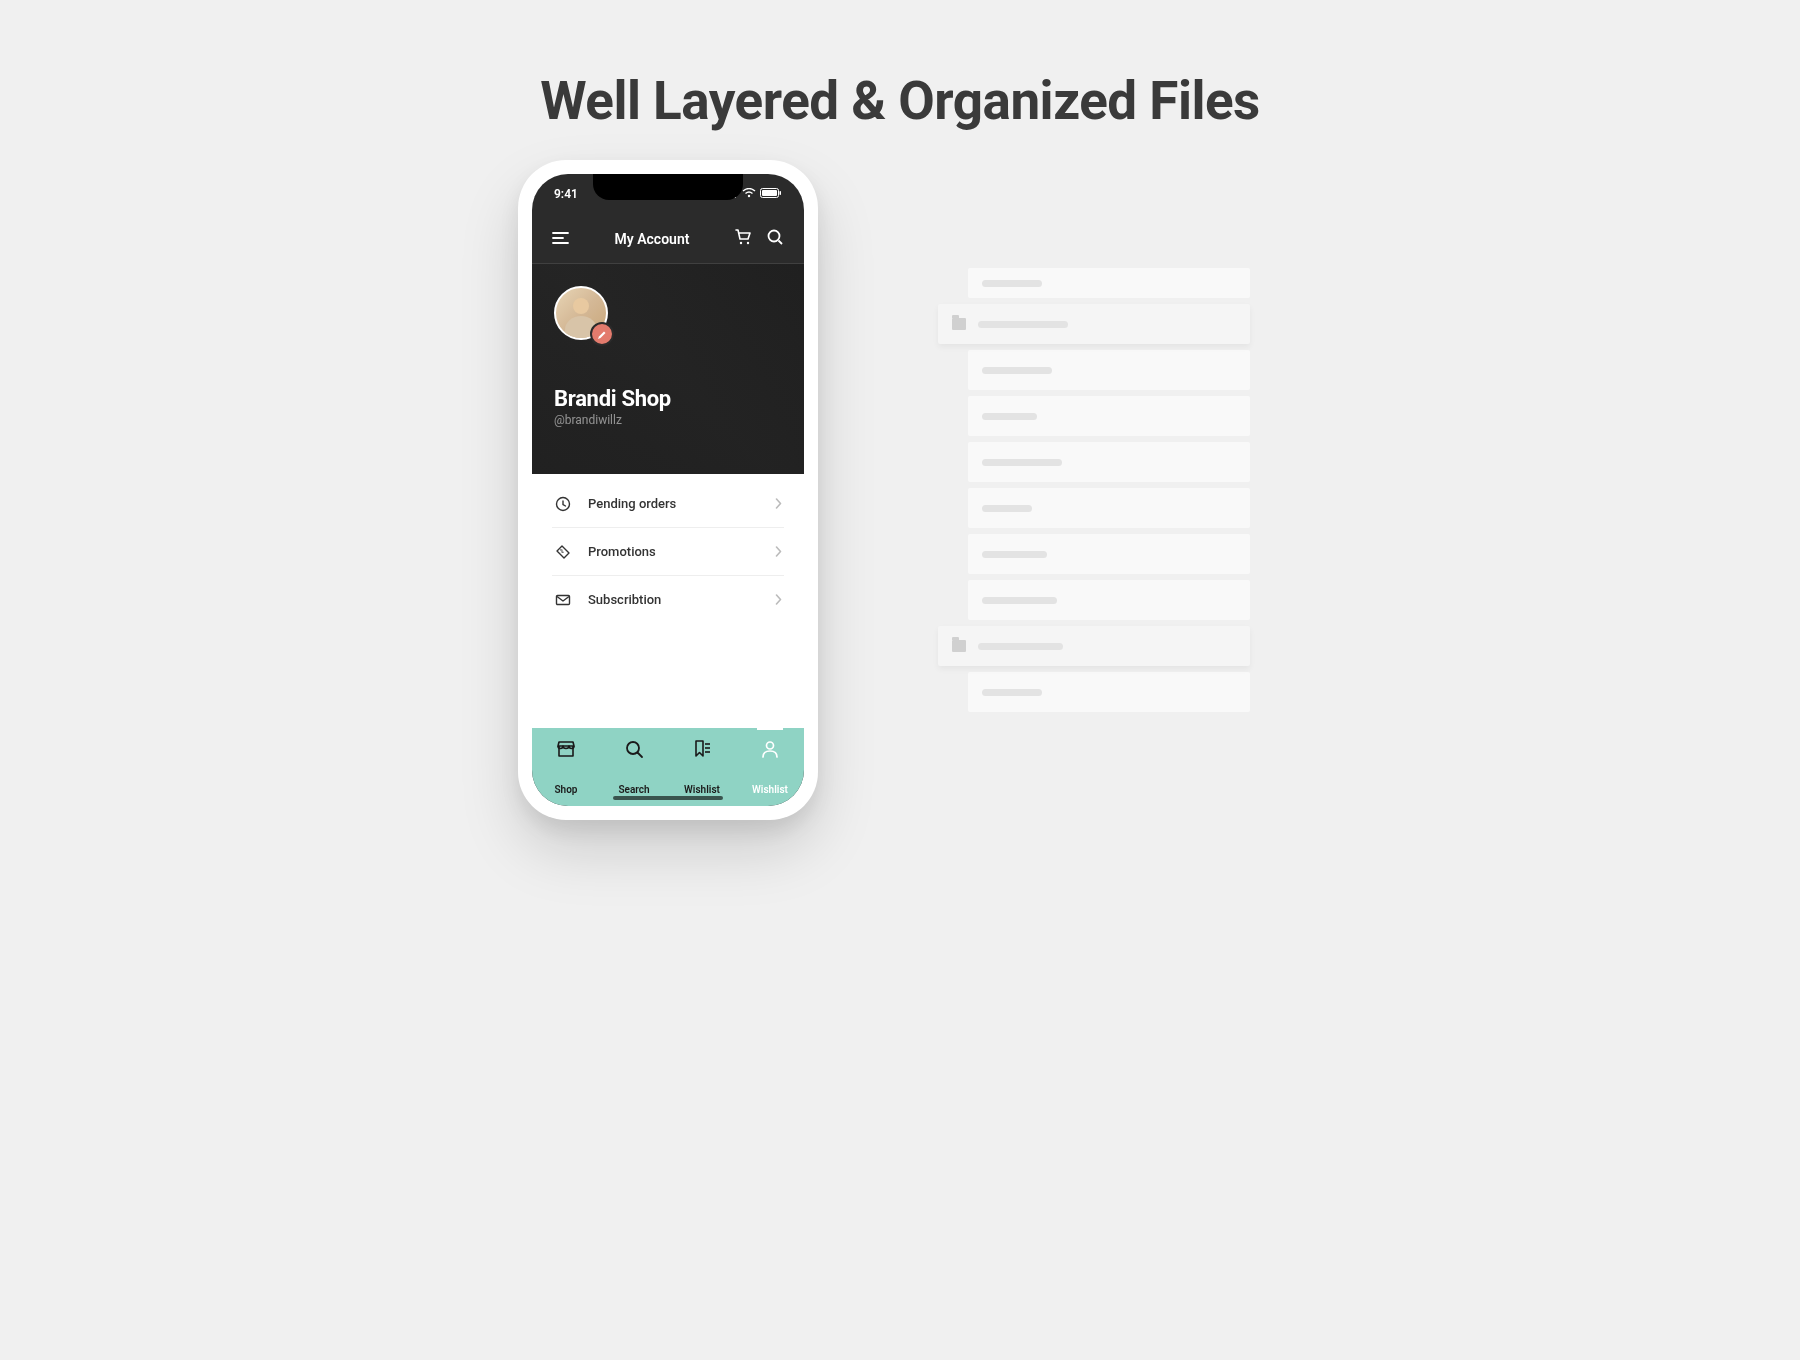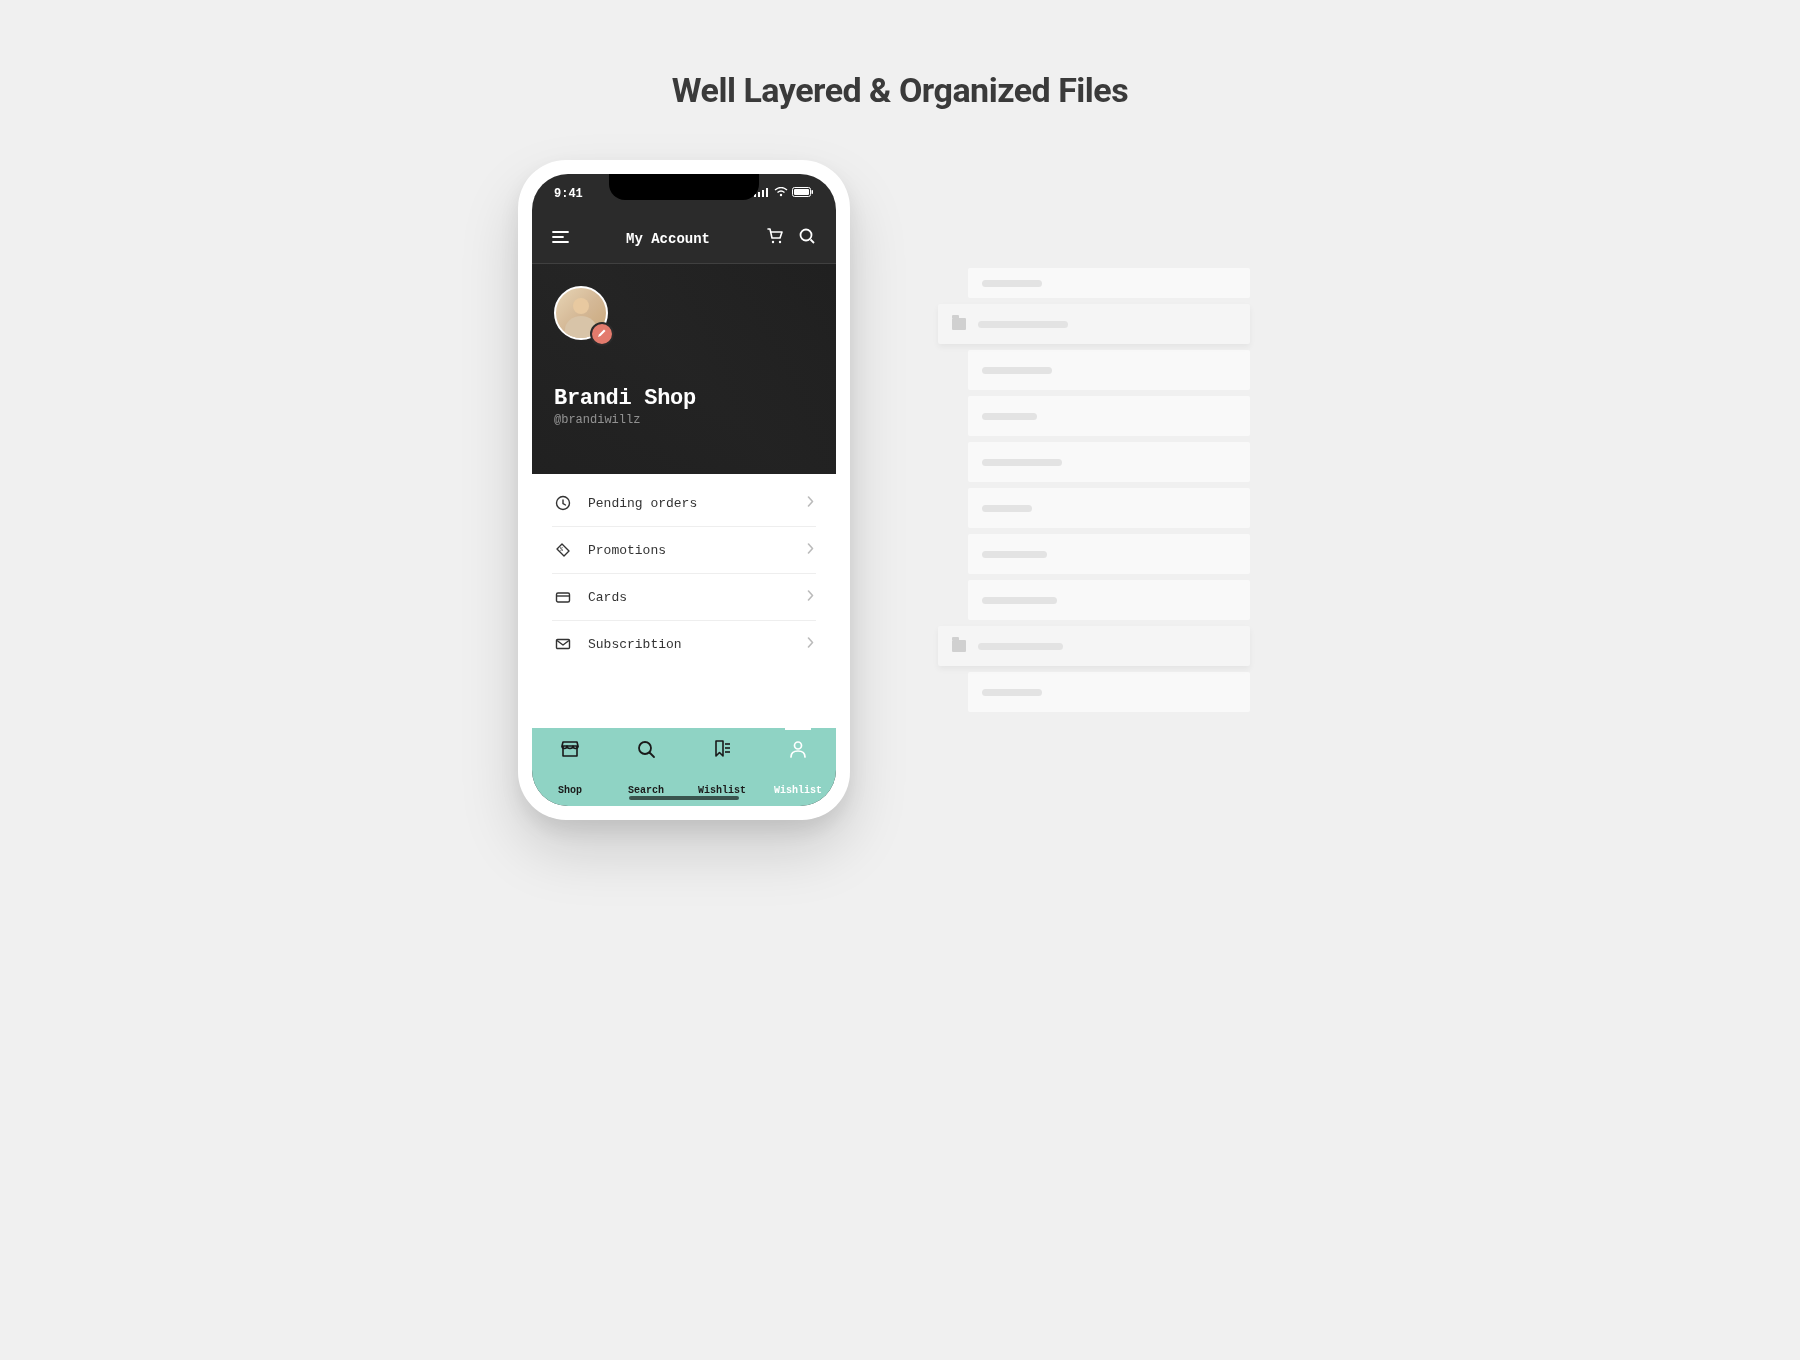--- a/index.html
+++ b/index.html
@@ -16,38 +16,37 @@
   height: 1010px;
   margin: 0 auto;
   position: relative;
 }
 .heading {
   position: absolute;
   top: 70px;
   left: 0;
   right: 0;
   text-align: center;
-  font-size: 34px;
+  font-size: 53px;
   font-weight: 700;
   color: #3a3a3a;
   letter-spacing: -0.5px;
 }
 
 
 .phone {
   position: absolute;
   top: 160px;
   left: 290px;
-  width: 332px;
+  width: 300px;
   height: 660px;
   background: #fff;
   border-radius: 48px;
   box-shadow: 0 30px 60px rgba(0,0,0,0.15), 0 10px 20px rgba(0,0,0,0.08);
   padding: 14px;
-  font-family: Liberation Mono, monospace;
 }
 .phone-inner {
   width: 100%;
   height: 100%;
   background: #2b2b2b;
   border-radius: 36px;
   overflow: hidden;
   position: relative;
 }
 .notch {
@@ -361,34 +360,20 @@
               </svg>
           </span>
           <span class="mi-label">Promotions</span>
           <span class="mi-chevron">
             <svg width="7" height="11" viewBox="0 0 7 11" fill="none" stroke="#bbb" stroke-width="1.6" stroke-linecap="round" stroke-linejoin="round">
                 <path d="M1.5 1 L5.5 5.5 L1.5 10"></path>
               </svg>
           </span>
         </div>
 
-        <div class="menu-item">
-          <span class="mi-icon">
-            <svg width="16" height="16" viewBox="0 0 16 16" fill="none" stroke="#333" stroke-width="1.4">
-                <rect x="1.5" y="4" width="13" height="9" rx="1.5"></rect>
-                <line x1="1.5" y1="7" x2="14.5" y2="7"></line>
-              </svg>
-          </span>
-          <span class="mi-label">Cards</span>
-          <span class="mi-chevron">
-            <svg width="7" height="11" viewBox="0 0 7 11" fill="none" stroke="#bbb" stroke-width="1.6" stroke-linecap="round" stroke-linejoin="round">
-                <path d="M1.5 1 L5.5 5.5 L1.5 10"></path>
-              </svg>
-          </span>
-        </div>
 
 
         <div class="menu-item">
           <span class="mi-icon">
             <svg width="16" height="16" viewBox="0 0 16 16" fill="none" stroke="#333" stroke-width="1.4" stroke-linejoin="round">
                 <rect x="1.5" y="3.5" width="13" height="9" rx="1"></rect>
                 <path d="M2 4.5 L8 9 L14 4.5"></path>
               </svg>
           </span>
           <span class="mi-label">Subscribtion</span>

